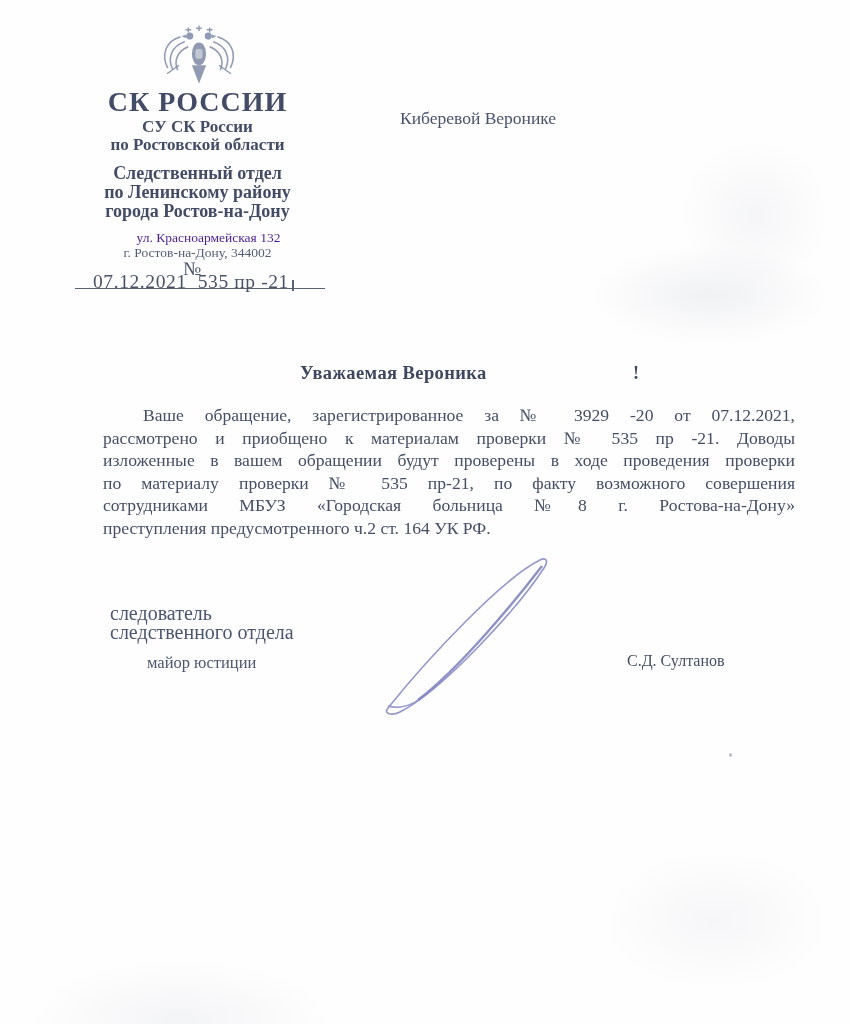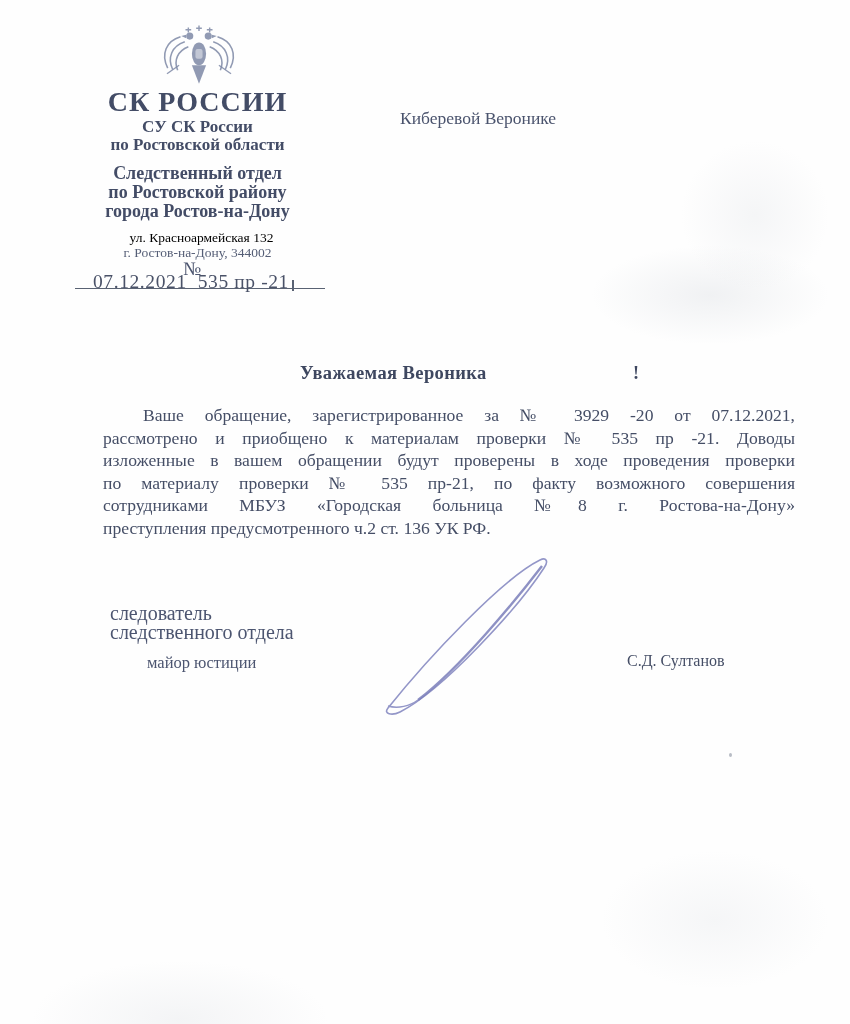--- a/index.html
+++ b/index.html
@@ -19,21 +19,21 @@
 
   
   .lh{position:absolute;left:55px;top:0;width:285px;text-align:center;color:#434c66;}
   .emblem{position:absolute;left:99px;top:24px;width:90px;height:64px;}
   .org1{position:absolute;left:0;top:86px;width:100%;font-weight:bold;font-size:28px;letter-spacing:1px;}
   .org2a{position:absolute;left:0;top:117px;width:100%;font-weight:bold;font-size:17px;}
   .org2b{position:absolute;left:0;top:135px;width:100%;font-weight:bold;font-size:17px;}
   .dept1{position:absolute;left:0;top:163px;width:100%;font-weight:bold;font-size:18px;}
   .dept2{position:absolute;left:0;top:182px;width:100%;font-weight:bold;font-size:18px;}
   .dept3{position:absolute;left:0;top:201px;width:100%;font-weight:bold;font-size:18px;}
-  .addr1{position:absolute;left:4px;top:230px;width:100%;font-size:13.5px;color:#000000;}
+  .addr1{position:absolute;left:11px;top:230px;width:100%;font-size:13.5px;color:#4c1d95;}
   .addr2{position:absolute;left:0;top:245px;width:100%;font-size:13.5px;color:#555e76;}
   .numsign{position:absolute;left:128px;top:258px;font-size:19px;color:#4d5670;}
   .numrule{position:absolute;left:20px;top:288px;width:250px;border-top:1.6px solid #596273;}
   .numtick{position:absolute;left:237px;top:280px;width:1.6px;height:11px;background:#596273;}
   .numtext{position:absolute;left:38px;top:271px;font-size:19.5px;letter-spacing:.6px;color:#4a5268;white-space:nowrap;}
   .numtext .case{margin-left:11px;}
 
   .addressee{position:absolute;left:400px;top:76px;font-size:17.5px;color:#4a536d;margin-top:32px;}
 
   .salut{position:absolute;left:0;top:363px;width:850px;height:24px;}
@@ -87,21 +87,21 @@
           <path d="M32,58 L15,70"></path>
           <path d="M88,58 L105,70"></path>
         </g>
         <rect x="55" y="35" width="10" height="14" rx="3" fill="#ffffff" opacity="0.45"></rect>
       </svg>
     </div>
     <div class="org1">СК РОССИИ</div>
     <div class="org2a">СУ СК России</div>
     <div class="org2b">по Ростовской области</div>
     <div class="dept1">Следственный отдел</div>
-    <div class="dept2">по Ростовской району</div>
+    <div class="dept2">по Ленинскому району</div>
     <div class="dept3">города Ростов-на-Дону</div>
     <div class="addr1">ул. Красноармейская 132</div>
     <div class="addr2">г. Ростов-на-Дону, 344002</div>
     <div class="numsign">№</div>
     <div class="numrule"></div>
     <div class="numtick"></div>
     <div class="numtext">
       <span>07.12.2021</span><span class="case">535 пр -21</span>
     </div>
   </div>
@@ -112,21 +112,21 @@
     <span class="s-text">Уважаемая Вероника</span>
     <span class="s-ex">!</span>
   </div>
 
   <div class="bodytext">
     <div class="jline first">Ваше обращение, зарегистрированное за № 3929 -20 от 07.12.2021,</div>
     <div class="jline">рассмотрено и приобщено к материалам проверки № 535 пр -21. Доводы</div>
     <div class="jline">изложенные в вашем обращении будут проверены в ходе проведения проверки</div>
     <div class="jline">по материалу проверки № 535 пр-21, по факту возможного совершения</div>
     <div class="jline">сотрудниками МБУЗ «Городская больница №8 г. Ростова-на-Дону»</div>
-    <div class="lastline">преступления предусмотренного ч.2 ст. 136 УК РФ.</div>
+    <div class="lastline">преступления предусмотренного ч.2 ст. 164 УК РФ.</div>
   </div>
 
   <div class="signpos">
     <div>следователь</div>
     <div>следственного отдела</div>
   </div>
   <div class="signrank">майор юстиции</div>
   <div class="signname">С.Д. Султанов</div>
 
   <div class="handsign">

